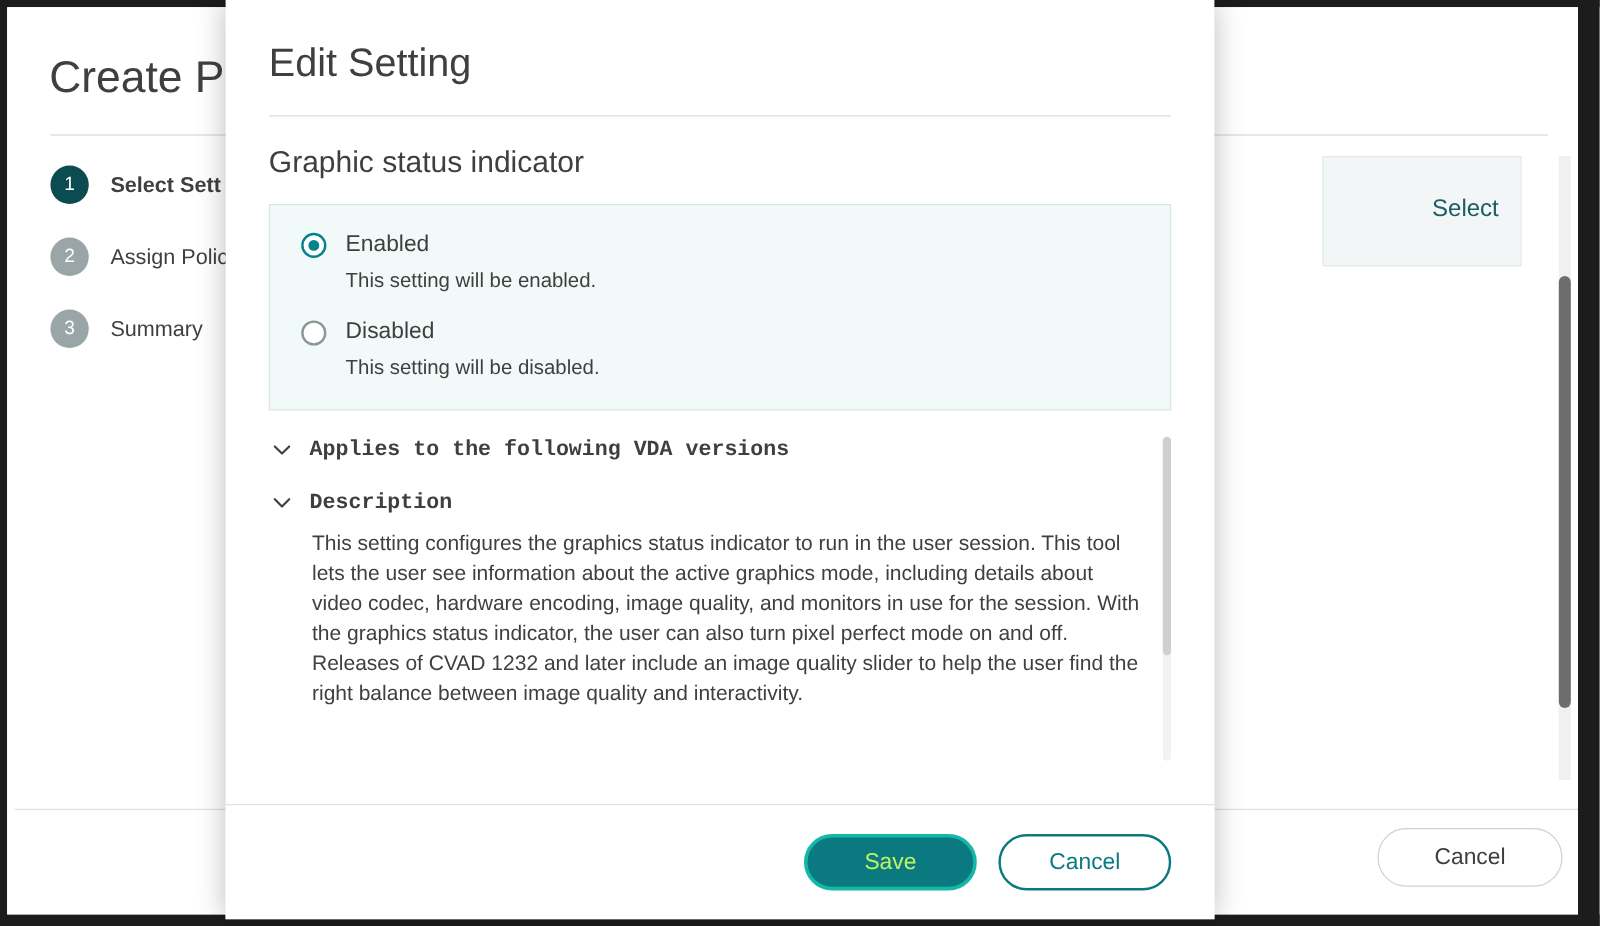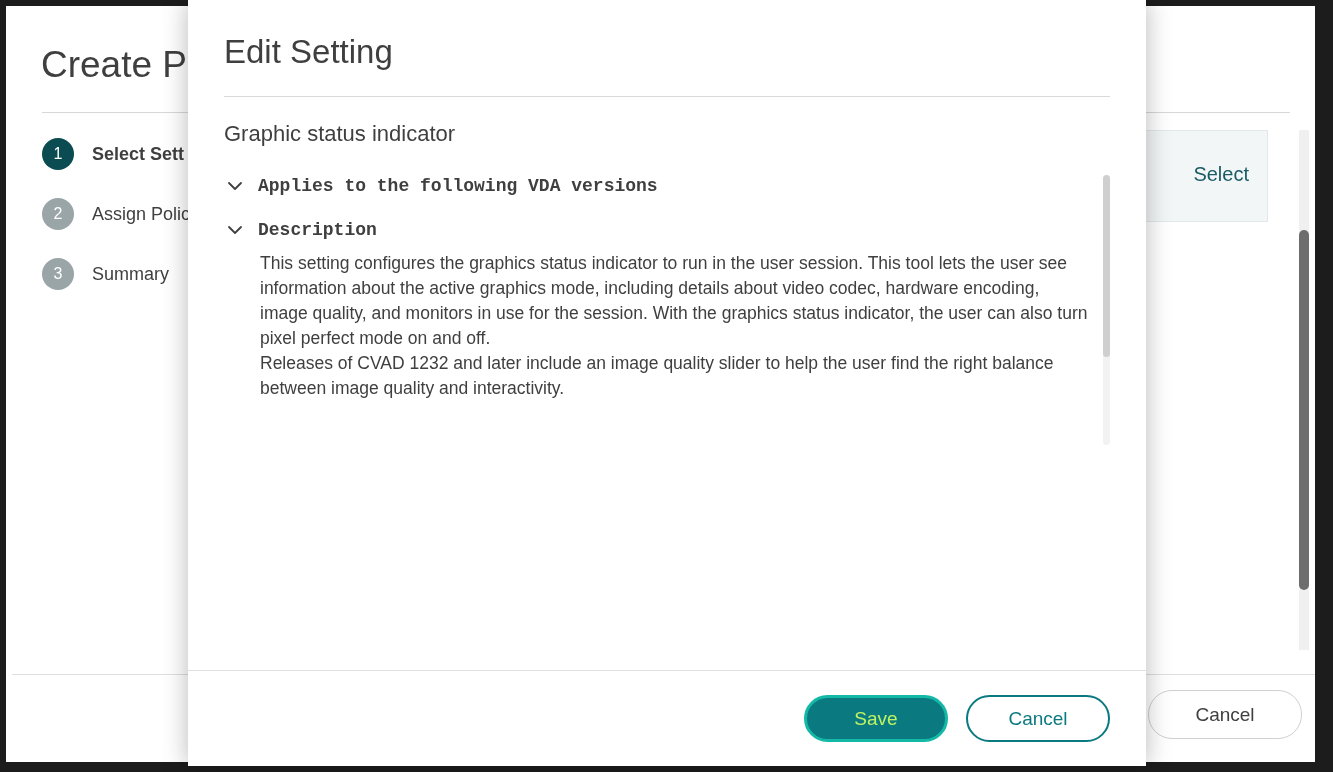--- a/index.html
+++ b/index.html
@@ -160,21 +160,21 @@
     display: flex;
     align-items: center;
     justify-content: center;
   }
 
   
   #modal {
     position: absolute;
     left: 188px;
     top: 0;
-    width: 958px;
+    width: 824px;
     height: 766px;
     background: #ffffff;
     box-shadow: 0 0 24px rgba(0,0,0,0.28);
     display: flex;
     flex-direction: column;
   }
   .modal-header {
     padding: 34px 36px 0 36px;
   }
   .modal-title {
@@ -187,21 +187,21 @@
     height: 1px;
     background: #d9d9d9;
   }
   .modal-body {
     flex: 1 1 auto;
     overflow: hidden;
     position: relative;
     padding: 0 36px;
   }
   .setting-name {
-    font-size: 22px;
+    font-size: 25px;
     color: #3f3f3f;
     margin-top: 24px;
     margin-bottom: 20px;
   }
   .radio-panel {
     border: 1px solid #d7e4e3;
     background: #f2f9f9;
     padding: 22px 26px 24px 26px;
   }
   .radio-row {
@@ -380,20 +380,37 @@
 <div id="modal">
 
   <div class="modal-header">
     <div class="modal-title">Edit Setting</div>
     <div class="modal-header-rule"></div>
   </div>
 
   <div class="modal-body">
     <div class="setting-name">Graphic status indicator</div>
 
+    <div class="radio-panel">
+      <div class="radio-group-block">
+        <div class="radio-row">
+          <span class="radio-outer checked"></span>
+          <span class="radio-label">Enabled</span>
+        </div>
+        <div class="radio-desc">This setting will be enabled.</div>
+      </div>
+
+      <div class="radio-group-block">
+        <div class="radio-row">
+          <span class="radio-outer"></span>
+          <span class="radio-label">Disabled</span>
+        </div>
+        <div class="radio-desc">This setting will be disabled.</div>
+      </div>
+    </div>
 
     <div class="scroll-region">
       <div class="accordion-head">
         <span class="chevron">
           <svg width="20" height="20" viewBox="0 0 20 20">
             <path d="M4 7 L10 13 L16 7" fill="none" stroke="#3f3f3f" stroke-width="1.8" stroke-linecap="round" stroke-linejoin="round"></path>
           </svg>
         </span>
         <span class="accordion-title">Applies to the following VDA versions</span>
       </div>

